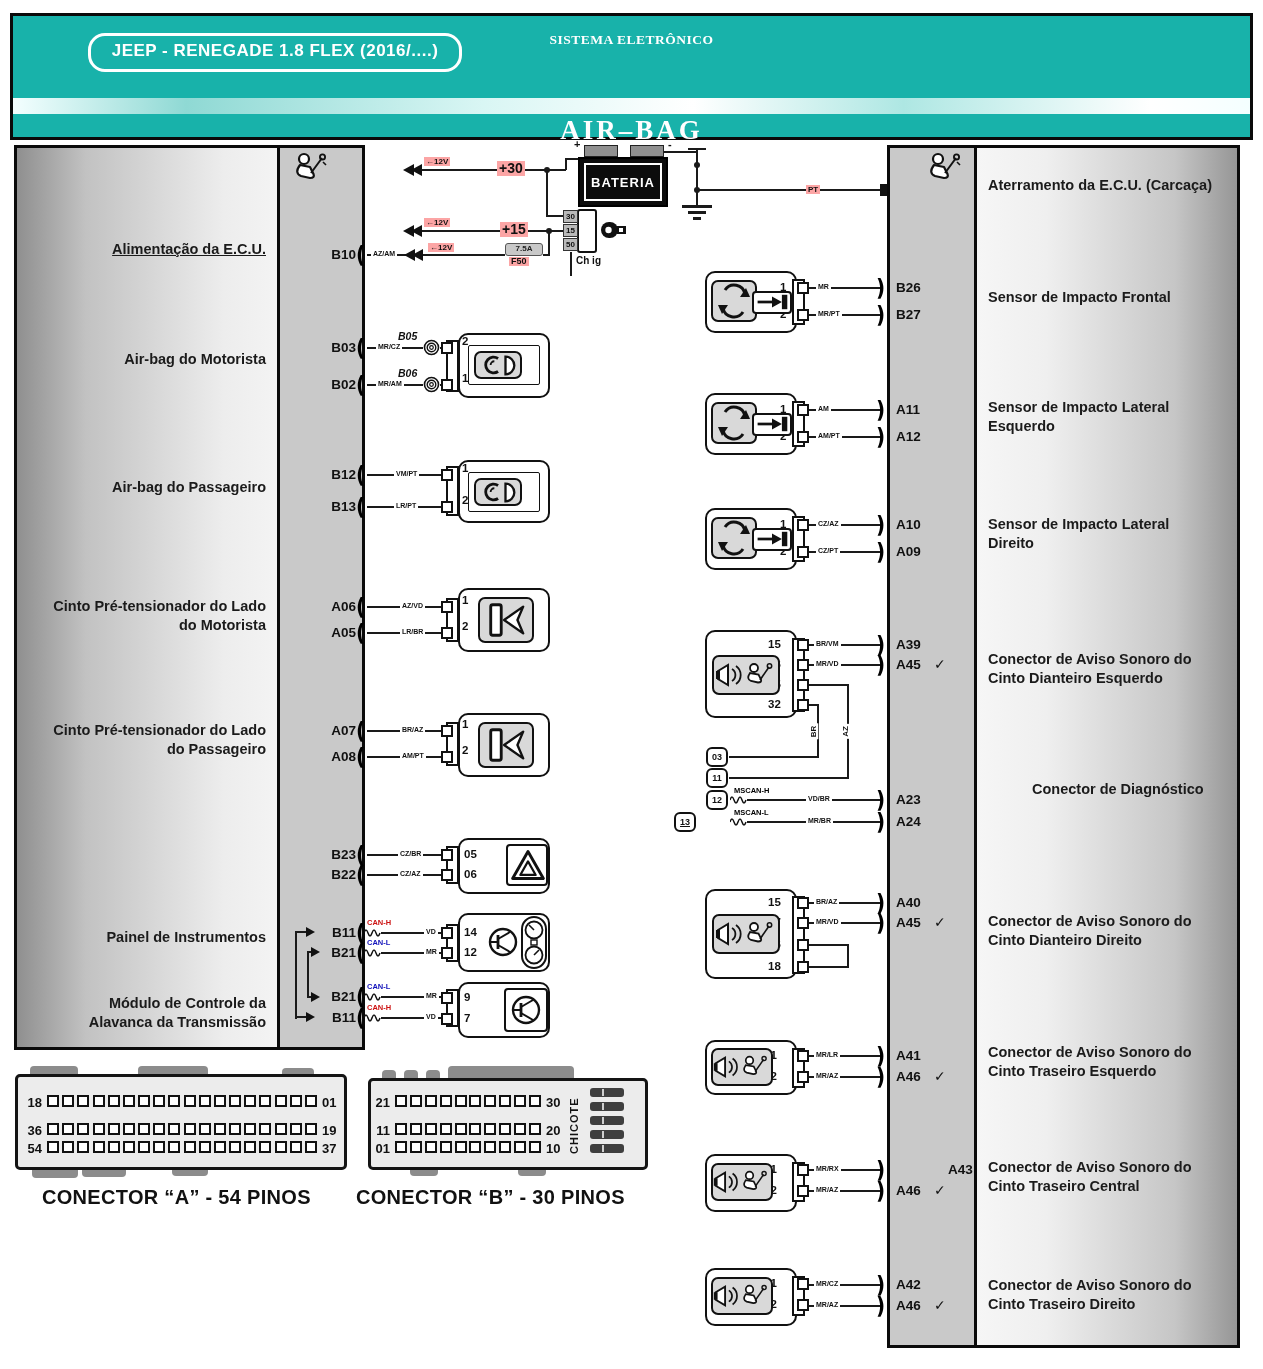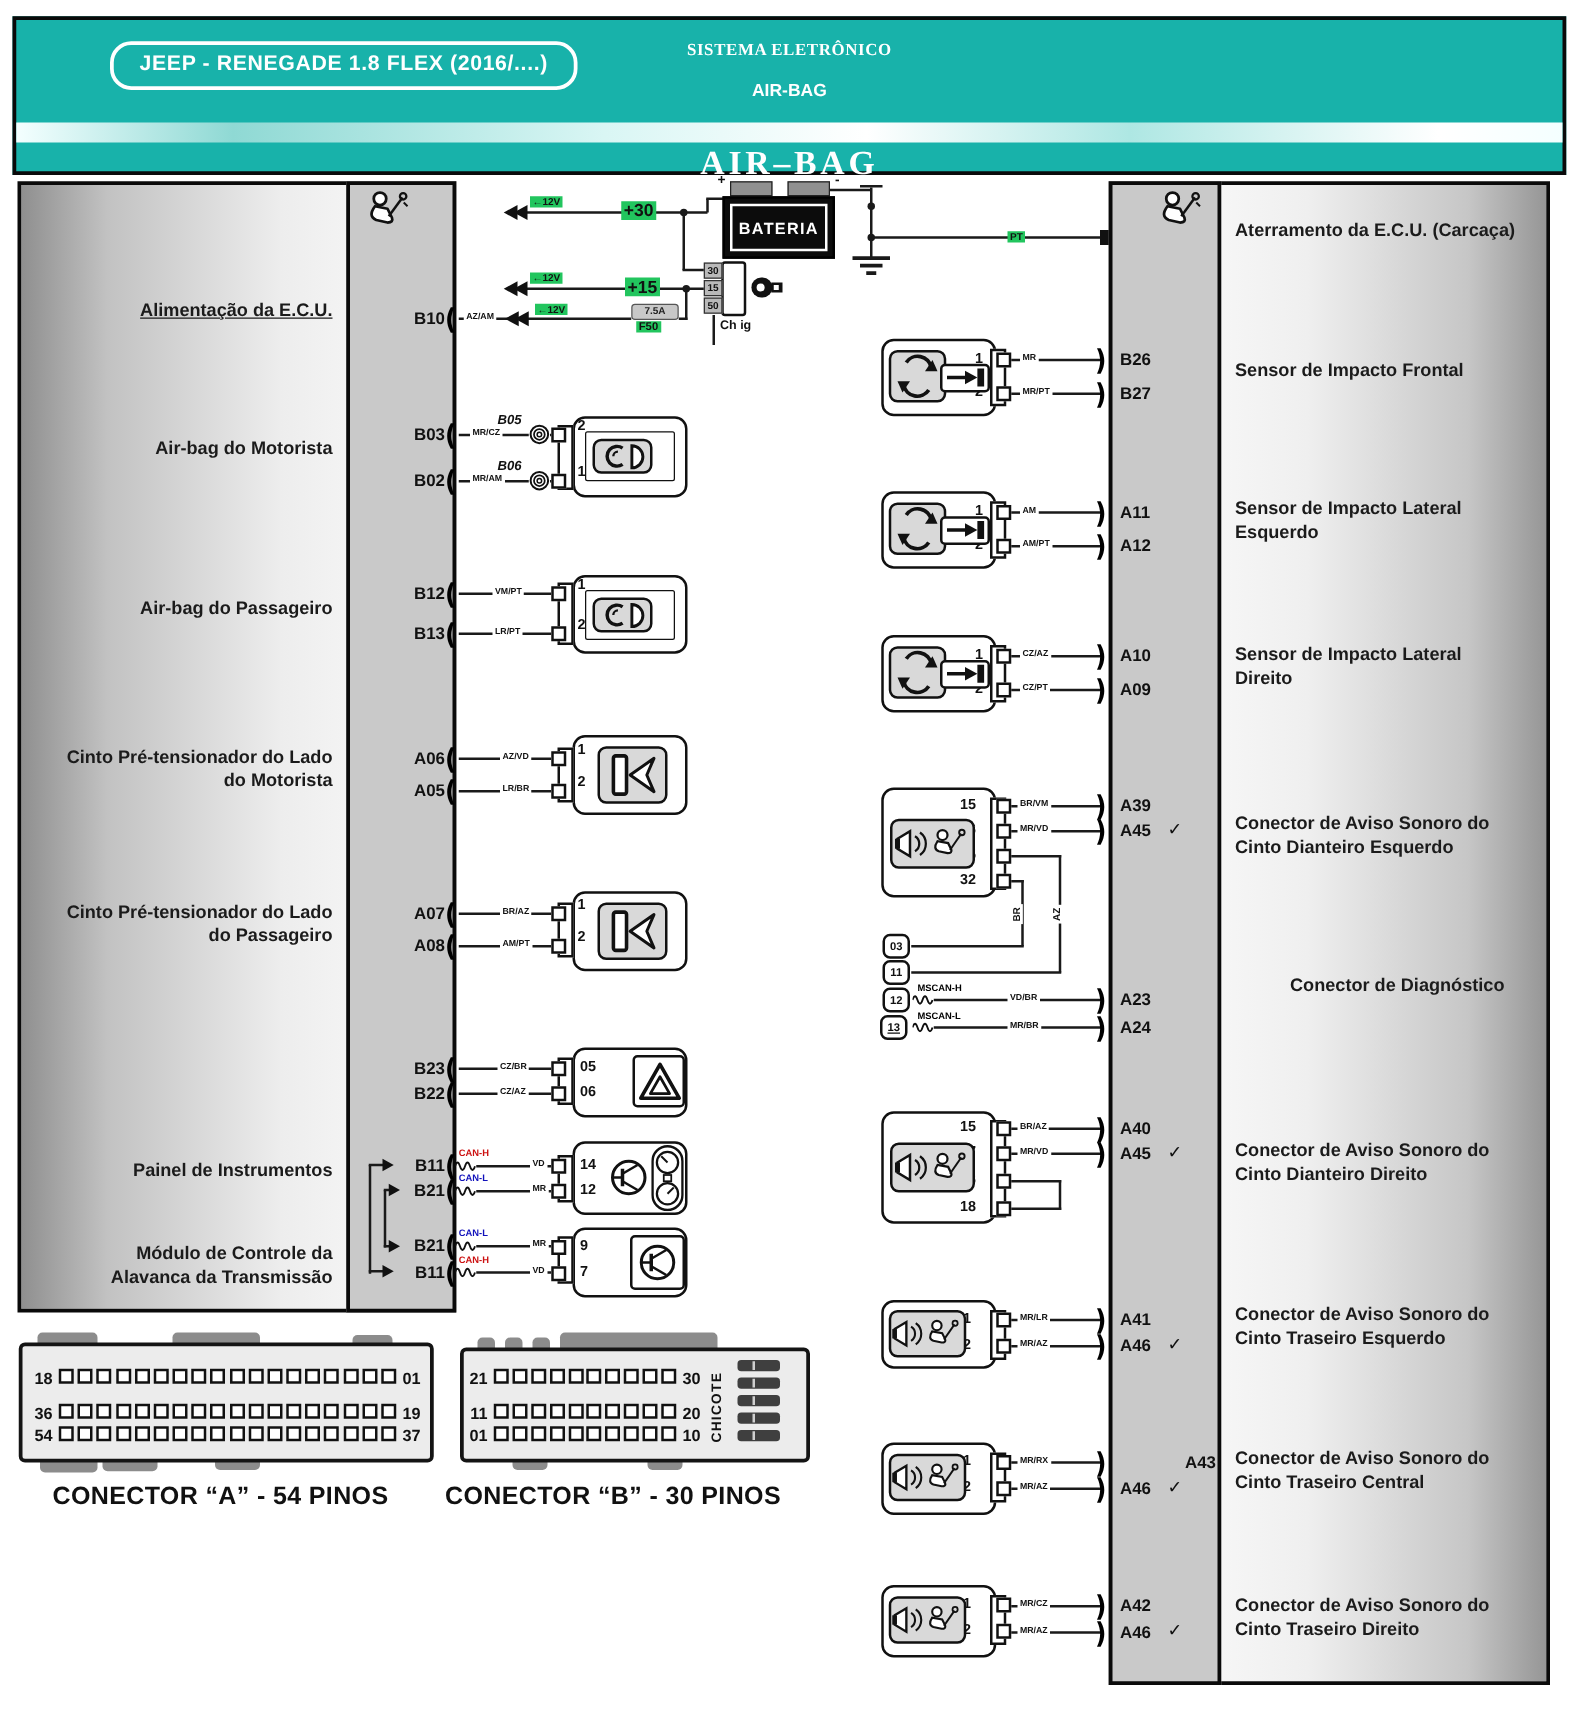--- a/index.html
+++ b/index.html
@@ -17,21 +17,21 @@
   .rgroup{position:absolute;left:887px;top:145px;width:353px;height:1203px;border:3px solid #0a0a0a;box-sizing:border-box;background:linear-gradient(90deg,#ffffff 0%,#efefef 45%,#c6c6c6 82%,#969696 100%);}
   .rcol{position:absolute;left:887px;top:145px;width:90px;height:1203px;border:3px solid #0a0a0a;box-sizing:border-box;background:#c9c9c9;}
   .plabel{position:absolute;color:#1b1b1b;font-weight:bold;font-size:14.5px;line-height:19px;white-space:pre-line;}
   .pl-l{left:20px;width:246px;text-align:right;}
   .pl-r{left:988px;width:244px;text-align:left;}
   
   .wh{position:absolute;height:2px;background:#1a1a1a;}
   .wv{position:absolute;width:2px;background:#1a1a1a;}
   .dot{position:absolute;width:6px;height:6px;border-radius:50%;background:#1a1a1a;}
   .wlab{position:absolute;font:bold 7px/8px "Liberation Sans",sans-serif;color:#111;background:#fff;padding:0 2px;}
-  .wlab8{position:absolute;font:bold 8px/9px "Liberation Sans",sans-serif;color:#111;background:#22c55e;padding:0 2px;}
+  .wlab8{position:absolute;font:bold 8px/9px "Liberation Sans",sans-serif;color:#111;background:#fca5a5;padding:0 2px;}
   .vlab{position:absolute;font:bold 8px/9px "Liberation Sans",sans-serif;color:#111;background:#fff;transform:rotate(-90deg);padding:0 2px;}
   .pin{position:absolute;color:#111;font:bold 13.5px/16px "Liberation Sans",sans-serif;}
   .pin-l{width:42px;text-align:right;}
   .arcl::before{content:"(";} .arcr::before{content:")";}
   .arc{position:absolute;color:#000;font:bold 20px/20px "DejaVu Sans",sans-serif;transform:scaleY(1.15);}
   .chk{position:absolute;color:#111;font:bold 14px/14px "DejaVu Sans",sans-serif;}
   .cpin{position:absolute;color:#111;font:bold 11.5px/13px "Liberation Sans",sans-serif;}
   .comp{position:absolute;border:2.5px solid #111;border-radius:10px;background:#fff;box-sizing:border-box;}
   .brk{position:absolute;border:2px solid #111;background:#fff;box-sizing:border-box;}
   .psq{position:absolute;width:8px;height:8px;border:2px solid #111;background:#fff;}
@@ -57,21 +57,20 @@
   .chicote{position:absolute;color:#111;font:bold 11px/12px "Liberation Sans",sans-serif;writing-mode:vertical-rl;transform:rotate(180deg);letter-spacing:1px;}
 </style>
 </head>
 <body>
 
 <div class="page">
 
   <div class="banner">
     <div class="badge">JEEP - RENEGADE 1.8 FLEX (2016/....)</div>
     <div class="sysline" style="top:16px;font-size:13.5px;letter-spacing:.5px;">SISTEMA ELETRÔNICO</div>
-    <div class="sysline" style="top:48px;font-family:'Liberation Sans',sans-serif;font-size:14px;">AIR-BAG</div>
     <div class="stripe"></div>
     <div class="title">AIR–BAG</div>
   </div>
 
   <div class="lgroup"></div>
   <div class="lcol"></div>
   <div class="rgroup"></div>
   <div class="rcol"></div>
 
   <svg class="abs" style="left:292px;top:150px;" width="36" height="38" viewBox="0 0 36 38">
@@ -501,21 +500,21 @@
   <div class="wh" style="left:729px;top:777px;width:120px;"></div>
   <div class="wh" style="left:809px;top:704px;width:10px;"></div>
   <div class="wv" style="left:817px;top:704px;height:53px;"></div>
   <div class="wh" style="left:729px;top:756px;width:90px;"></div>
   <div class="vlab" style="left:806px;top:727px;">BR</div>
   <div class="vlab" style="left:838px;top:727px;">AZ</div>
 
   <div class="dpin" style="left:706px;top:747px;">03</div>
   <div class="dpin" style="left:706px;top:768px;">11</div>
   <div class="dpin" style="left:706px;top:790px;">12</div>
-  <div class="dpin" style="left:704px;top:812px;text-decoration:underline;">13</div>
+  <div class="dpin" style="left:674px;top:812px;text-decoration:underline;">13</div>
   <div class="busl" style="left:733px;top:786px;">MSCAN-H</div>
   <svg class="abs" style="left:730px;top:795px;" width="17" height="9" viewBox="0 0 17 9">
       <path d="M0 5 q2 -6 4 0 t4 0 t4 0 t4 0" fill="none" stroke="#111" stroke-width="1.5"></path>
     </svg>
   <div class="wh" style="left:747px;top:799px;width:134px;"></div>
   <div class="wlab" style="left:806px;top:795px;">VD/BR</div>
   <span class="arc arcr" style="left:876px;top:790px;"></span>
   <div class="pin" style="left:896px;top:792px;">A23</div>
   <div class="busl" style="left:733px;top:808px;">MSCAN-L</div>
   <svg class="abs" style="left:730px;top:817px;" width="17" height="9" viewBox="0 0 17 9">

